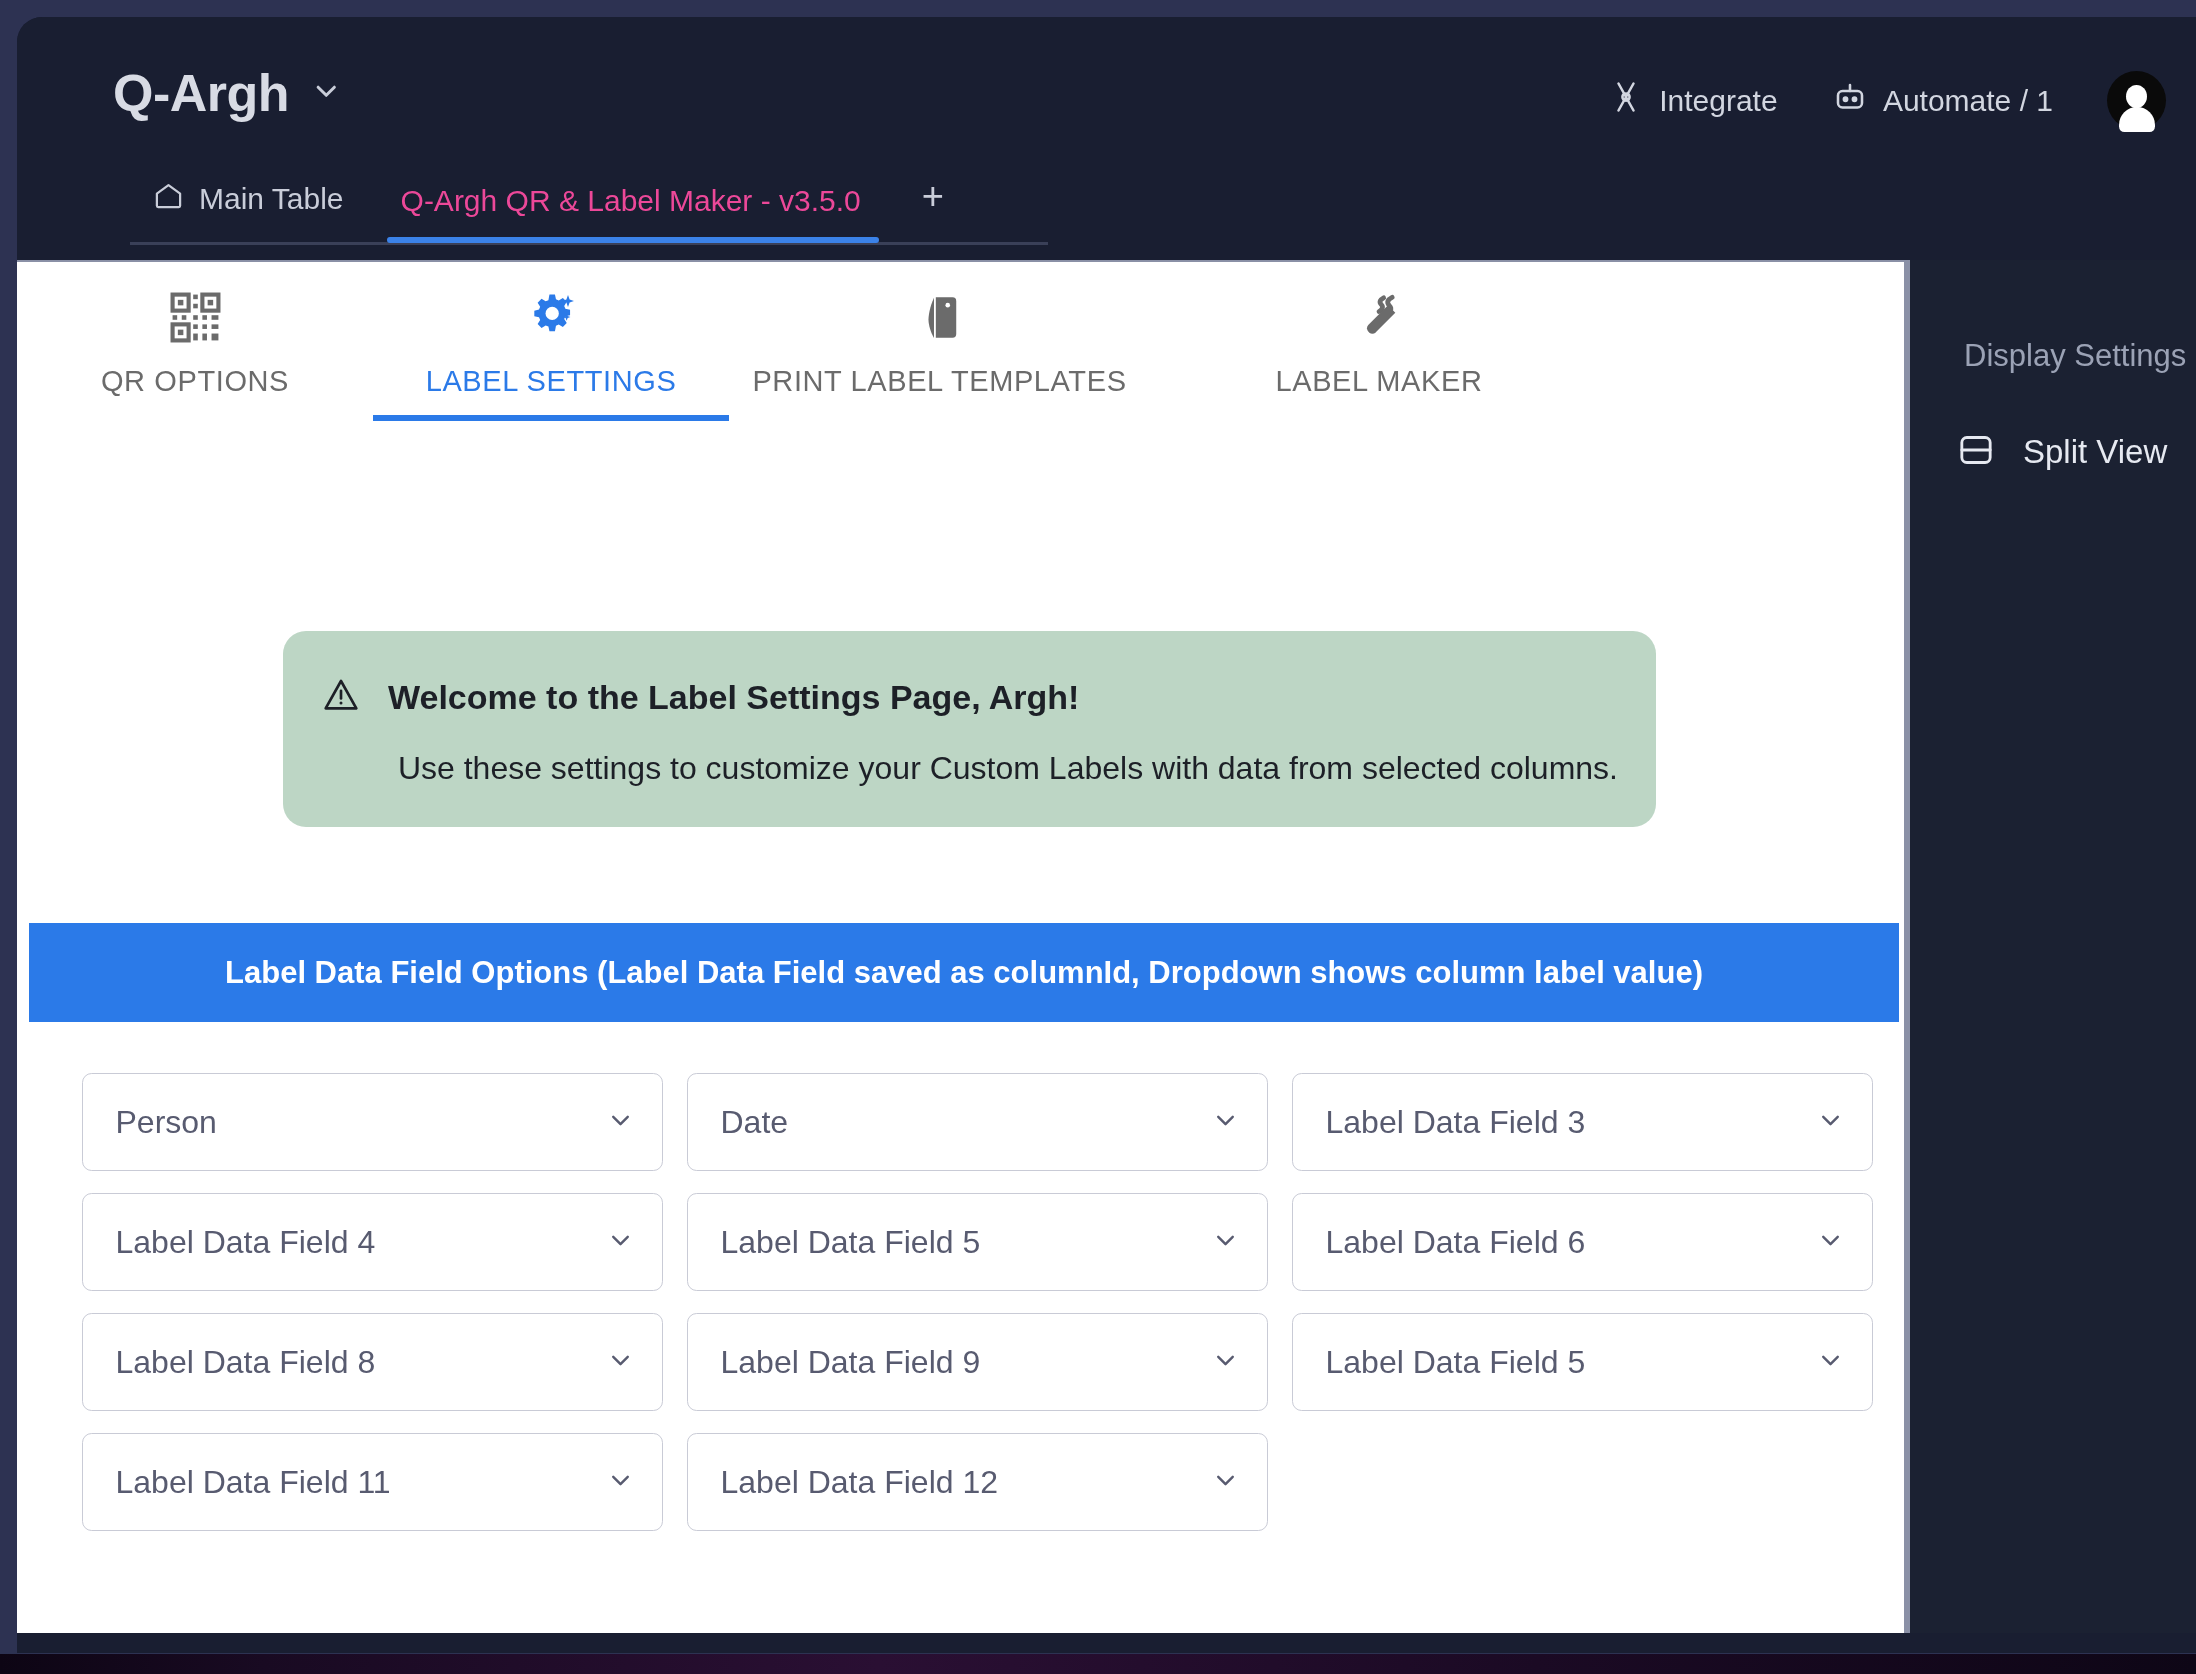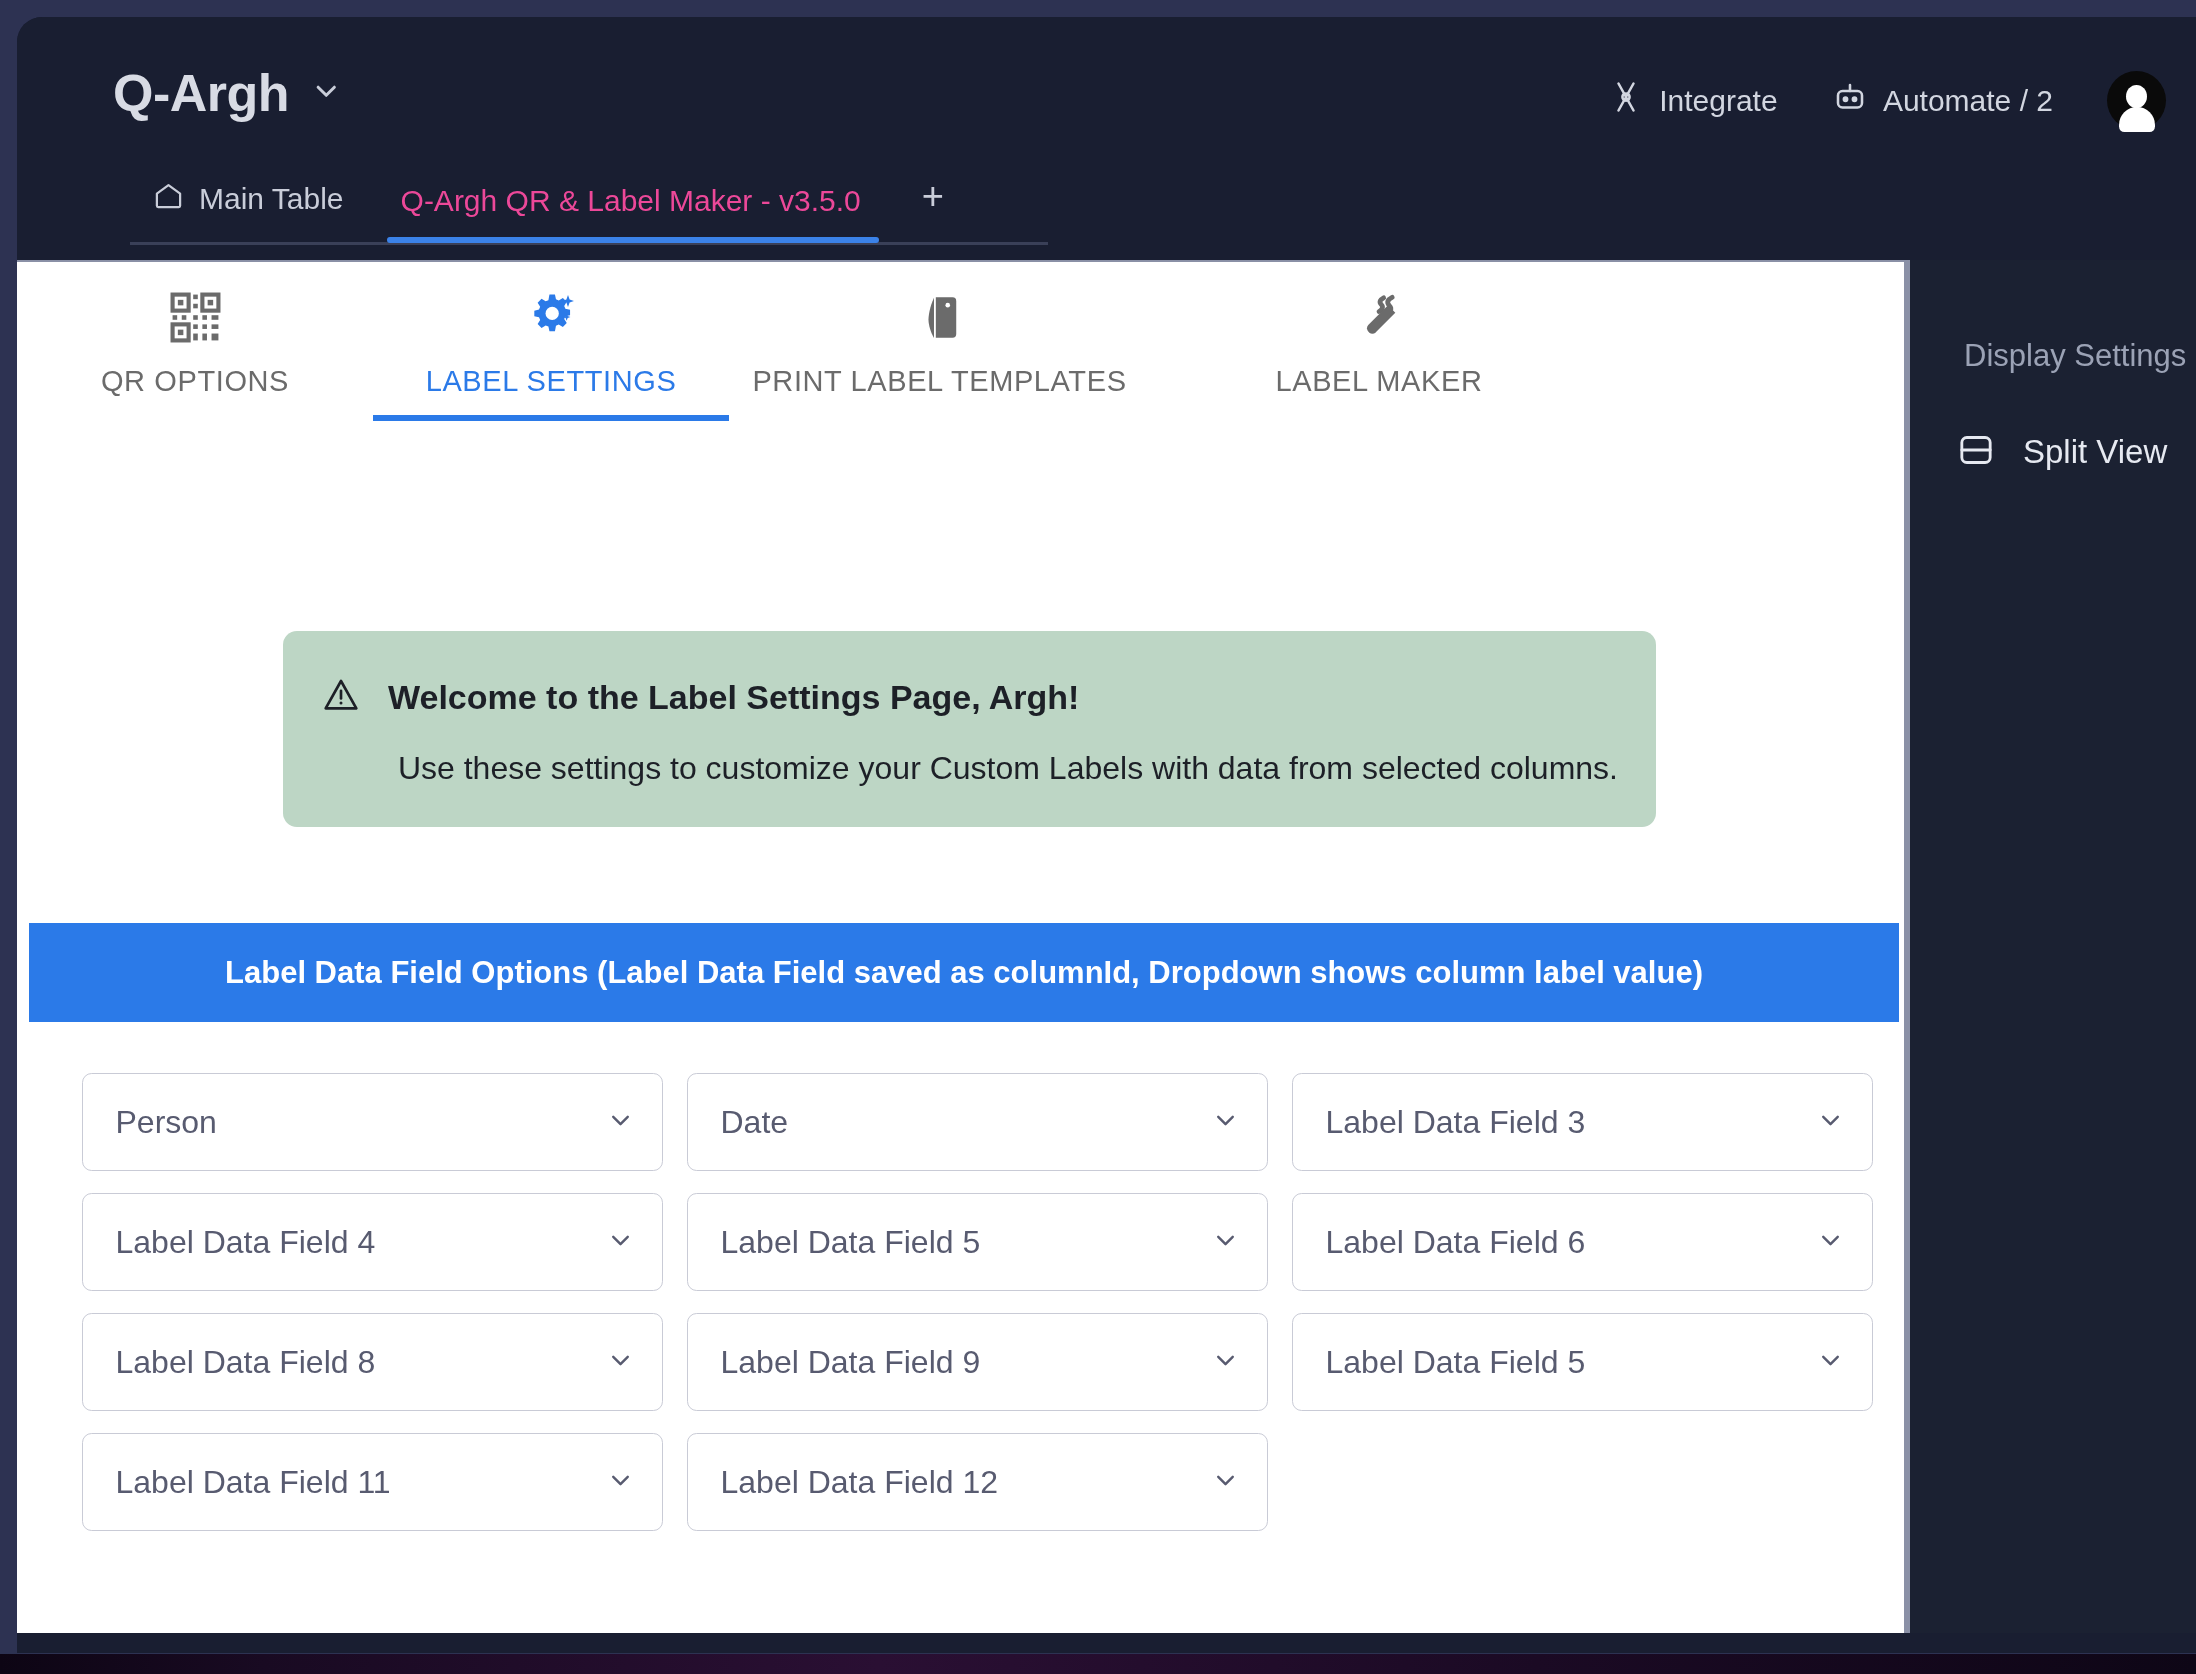--- a/index.html
+++ b/index.html
@@ -88,21 +88,21 @@
     content: ''; position: absolute; left: 0; right: 0; bottom: 0; height: 5.7px; background: #2b7ae8;
   }
   #sec-tab-0 { width: 356px; }
   #sec-tab-1 { width: 356px; }
   #sec-tab-2 { width: 421px; }
   #sec-tab-3 { width: 382px; margin-left: 38px; }
 
   
   .welcome {
     position: absolute; left: 266px; top: 369px; width: 1373px; height: 196px;
-    background: #bdd6c5; border-radius: 14px; padding: 44px 38px 0 38px;
+    background: #bdd6c5; border-radius: 23px; padding: 44px 38px 0 38px;
   }
   .welcome-head { display: flex; align-items: center; gap: 27px; }
   .welcome-title { font-size: 34px; font-weight: 700; color: #1d2027; }
   .welcome-sub { margin-top: 31px; font-size: 32px; color: #1d2027; text-align: right; }
 
   
   .blue-banner {
     position: absolute; left: 12px; top: 661px; width: 1870px; height: 99px;
     background: #2b7ae8; display: flex; align-items: center; justify-content: center;
   }
@@ -158,21 +158,21 @@
         </div>
         <div class="top-action">
           <span>
             <svg width="36" height="36" viewBox="0 0 24 24" fill="none" stroke="#d2d6e0" stroke-width="1.7" stroke-linecap="round" stroke-linejoin="round">
               <rect x="4" y="8" width="16" height="11" rx="3"></rect>
                 <path d="M12 4v4"></path>
                 <circle cx="9" cy="13.5" r="1.1" fill="#d2d6e0"></circle>
                 <circle cx="15" cy="13.5" r="1.1" fill="#d2d6e0"></circle>
             </svg>
           </span>
-          <span>Automate / 2</span>
+          <span>Automate / 1</span>
         </div>
         <div class="avatar">
           <div class="head"></div>
             <div class="body"></div>
         </div>
       </div>
 
       <div class="tabrow-line"></div>
       <div class="tabrow">
         <div class="brd-tab">

